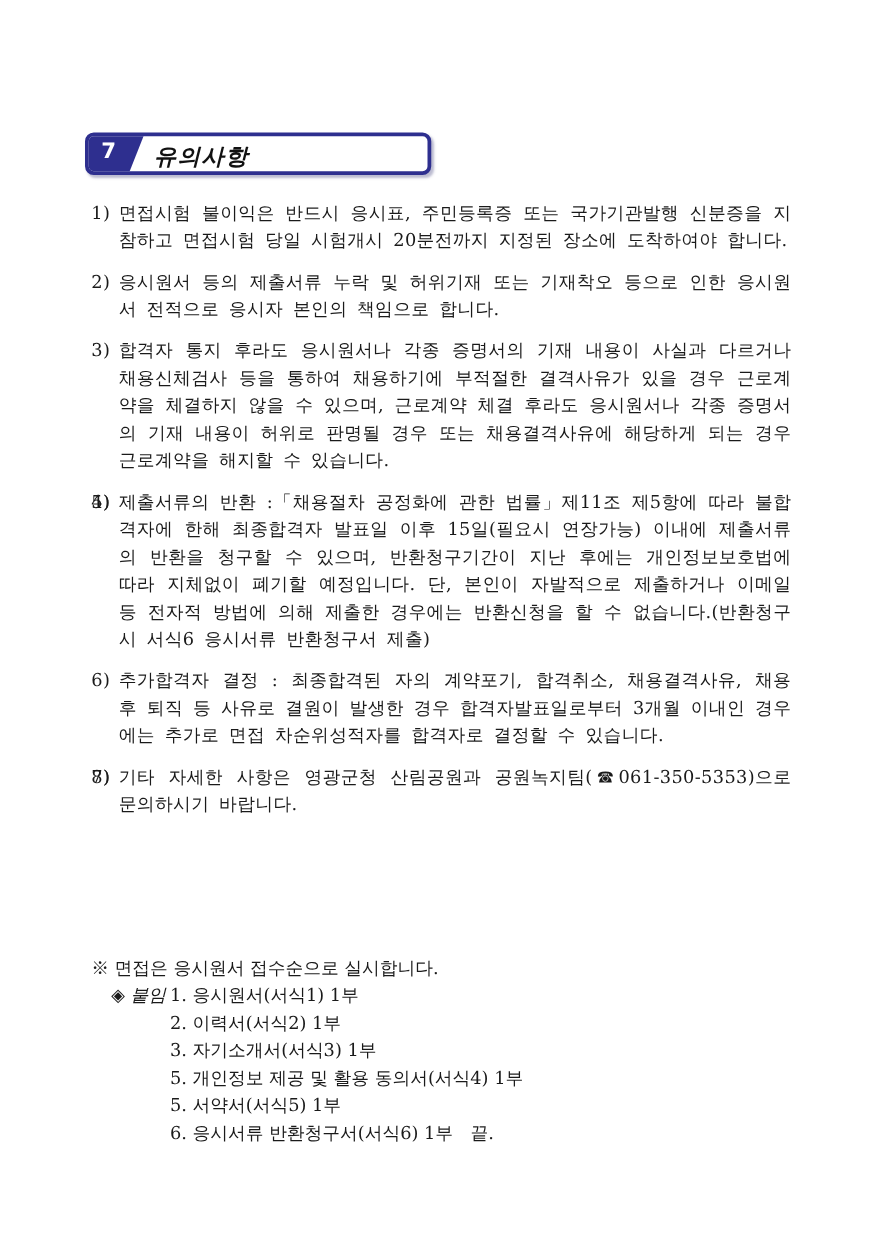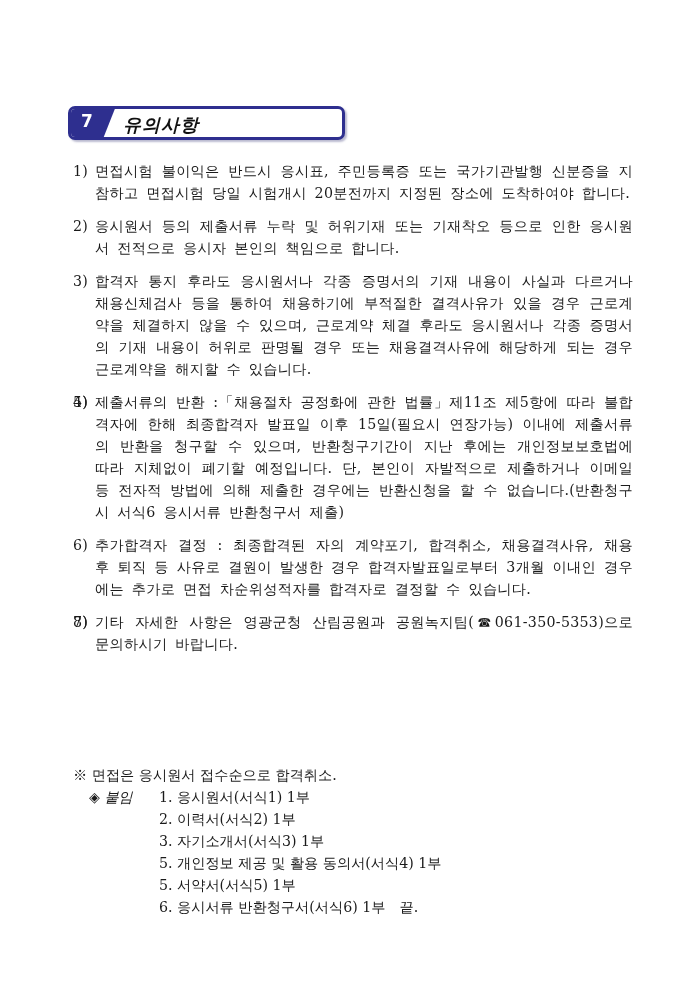--- a/index.html
+++ b/index.html
@@ -34,21 +34,21 @@
     }
     .items { position: absolute; left: 73px; top: 160px; width: 560px; }
     .item { position: relative; padding-left: 22px; margin-bottom: 11px;
       font-size: 14.2px; line-height: 22px; text-align: justify; text-align-last: left;
       letter-spacing: 0.3px; word-spacing: 3px; }
     .item .num { position: absolute; left: 0; top: 0; }
     .notes { position: absolute; left: 73px; top: 764px; width: 560px; font-size: 14.2px; line-height: 22px; }
     .note-line { position: relative; }
     .attach { position: relative; }
     .attach .label { position: absolute; left: 16px; top: 0; font-style: italic; }
-    .attach-list { margin-left: 86px; }
+    .attach-list { margin-left: 63px; }
     .attach-item { white-space: nowrap; }
     .end-mark { margin-left: 14px; }
   </style>
 </head>
 <body>
 
 <div class="section-header">
   <div class="section-num">
     <span>7</span>
   </div>
@@ -82,21 +82,21 @@
   <div class="item">
     <span class="num">7)</span>
   </div>
   <div class="item">
     <span class="num">8)</span>
     <span>기타 자세한 사항은 영광군청 산림공원과 공원녹지팀(☎061-350-5353)으로 문의하시기 바랍니다.</span>
   </div>
 </div>
 
 <div class="notes">
-  <div class="note-line">※ 면접은 응시원서 접수순으로 합격취소.</div>
+  <div class="note-line">※ 면접은 응시원서 접수순으로 실시합니다.</div>
   <div class="attach">
     <span class="label">◈ 붙임</span>
     <div class="attach-list">
       <div class="attach-item">1. 응시원서(서식1) 1부</div>
       <div class="attach-item">2. 이력서(서식2) 1부</div>
       <div class="attach-item">3. 자기소개서(서식3) 1부</div>
       <div class="attach-item">5. 개인정보 제공 및 활용 동의서(서식4) 1부</div>
       <div class="attach-item">5. 서약서(서식5) 1부</div>
       <div class="attach-item"><span>6. 응시서류 반환청구서(서식6) 1부</span><span class="end-mark">끝.</span></div>
     </div>

